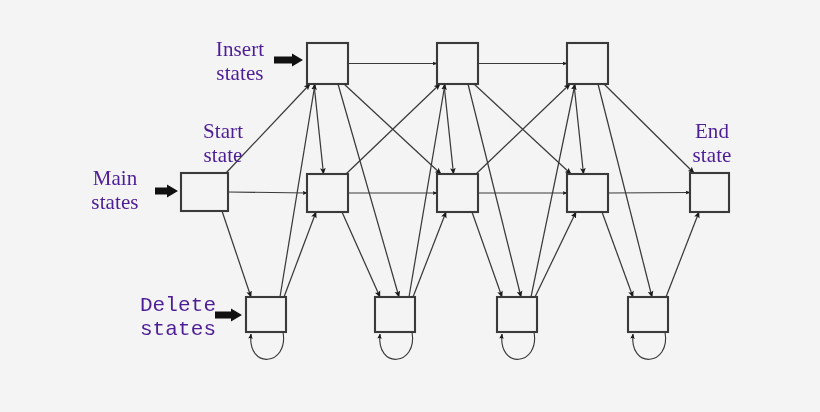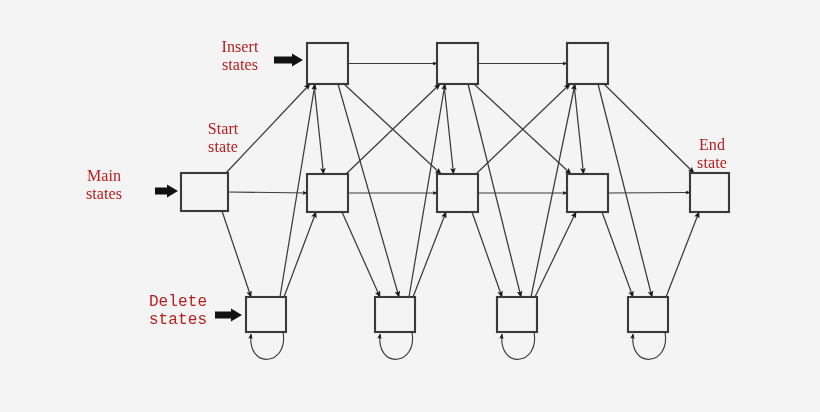--- a/index.html
+++ b/index.html
@@ -18,22 +18,22 @@
   #diagram {
     position: absolute;
     left: 0;
     top: 0;
     width: 820px;
     height: 412px;
   }
   .lbl {
     position: absolute;
     font-family: "Liberation Serif", "DejaVu Serif", serif;
-    font-size: 16px;
-    color: #b91c1c;
+    font-size: 21px;
+    color: #4c1d95;
     line-height: 1.12;
     text-align: center;
     white-space: pre;
     letter-spacing: 0.1px;
   }
 </style>
 </head>
 <body>
 
 <div id="stage">
@@ -105,18 +105,18 @@
     <g id="pointer-layer">
         <path d="M 274 56.6 L 292 56.6 L 292 53.5 L 303 60 L 292 66.5 L 292 63.4 L 274 63.4 Z" fill="#111111"></path>
         <path d="M 155 187.6 L 167 187.6 L 167 184.5 L 178 191 L 167 197.5 L 167 194.4 L 155 194.4 Z" fill="#111111"></path>
         <path d="M 215 311.6 L 231 311.6 L 231 308.5 L 242 315 L 231 321.5 L 231 318.4 L 215 318.4 Z" fill="#111111"></path>
       </g>
   </svg>
 
   <div id="label-layer">
       <div class="lbl" style="left: 240px; top: 38px; transform: translateX(-50%);"><div>Insert</div><div>states</div></div>
       <div class="lbl" style="left: 223px; top: 120px; transform: translateX(-50%);"><div>Start</div><div>state</div></div>
-      <div class="lbl" style="left: 104px; top: 167px; transform: translateX(-50%);"><div>Main</div><div>states</div></div>
+      <div class="lbl" style="left: 115px; top: 167px; transform: translateX(-50%);"><div>Main</div><div>states</div></div>
       <div class="lbl" style="left: 178px; top: 294px; transform: translateX(-50%); font-family: Liberation Mono, monospace;"><div>Delete</div><div>states</div></div>
-      <div class="lbl" style="left: 712px; top: 136px; transform: translateX(-50%);"><div>End</div><div>state</div></div>
+      <div class="lbl" style="left: 712px; top: 120px; transform: translateX(-50%);"><div>End</div><div>state</div></div>
     </div>
 
 </div>
 
 </body></html>

